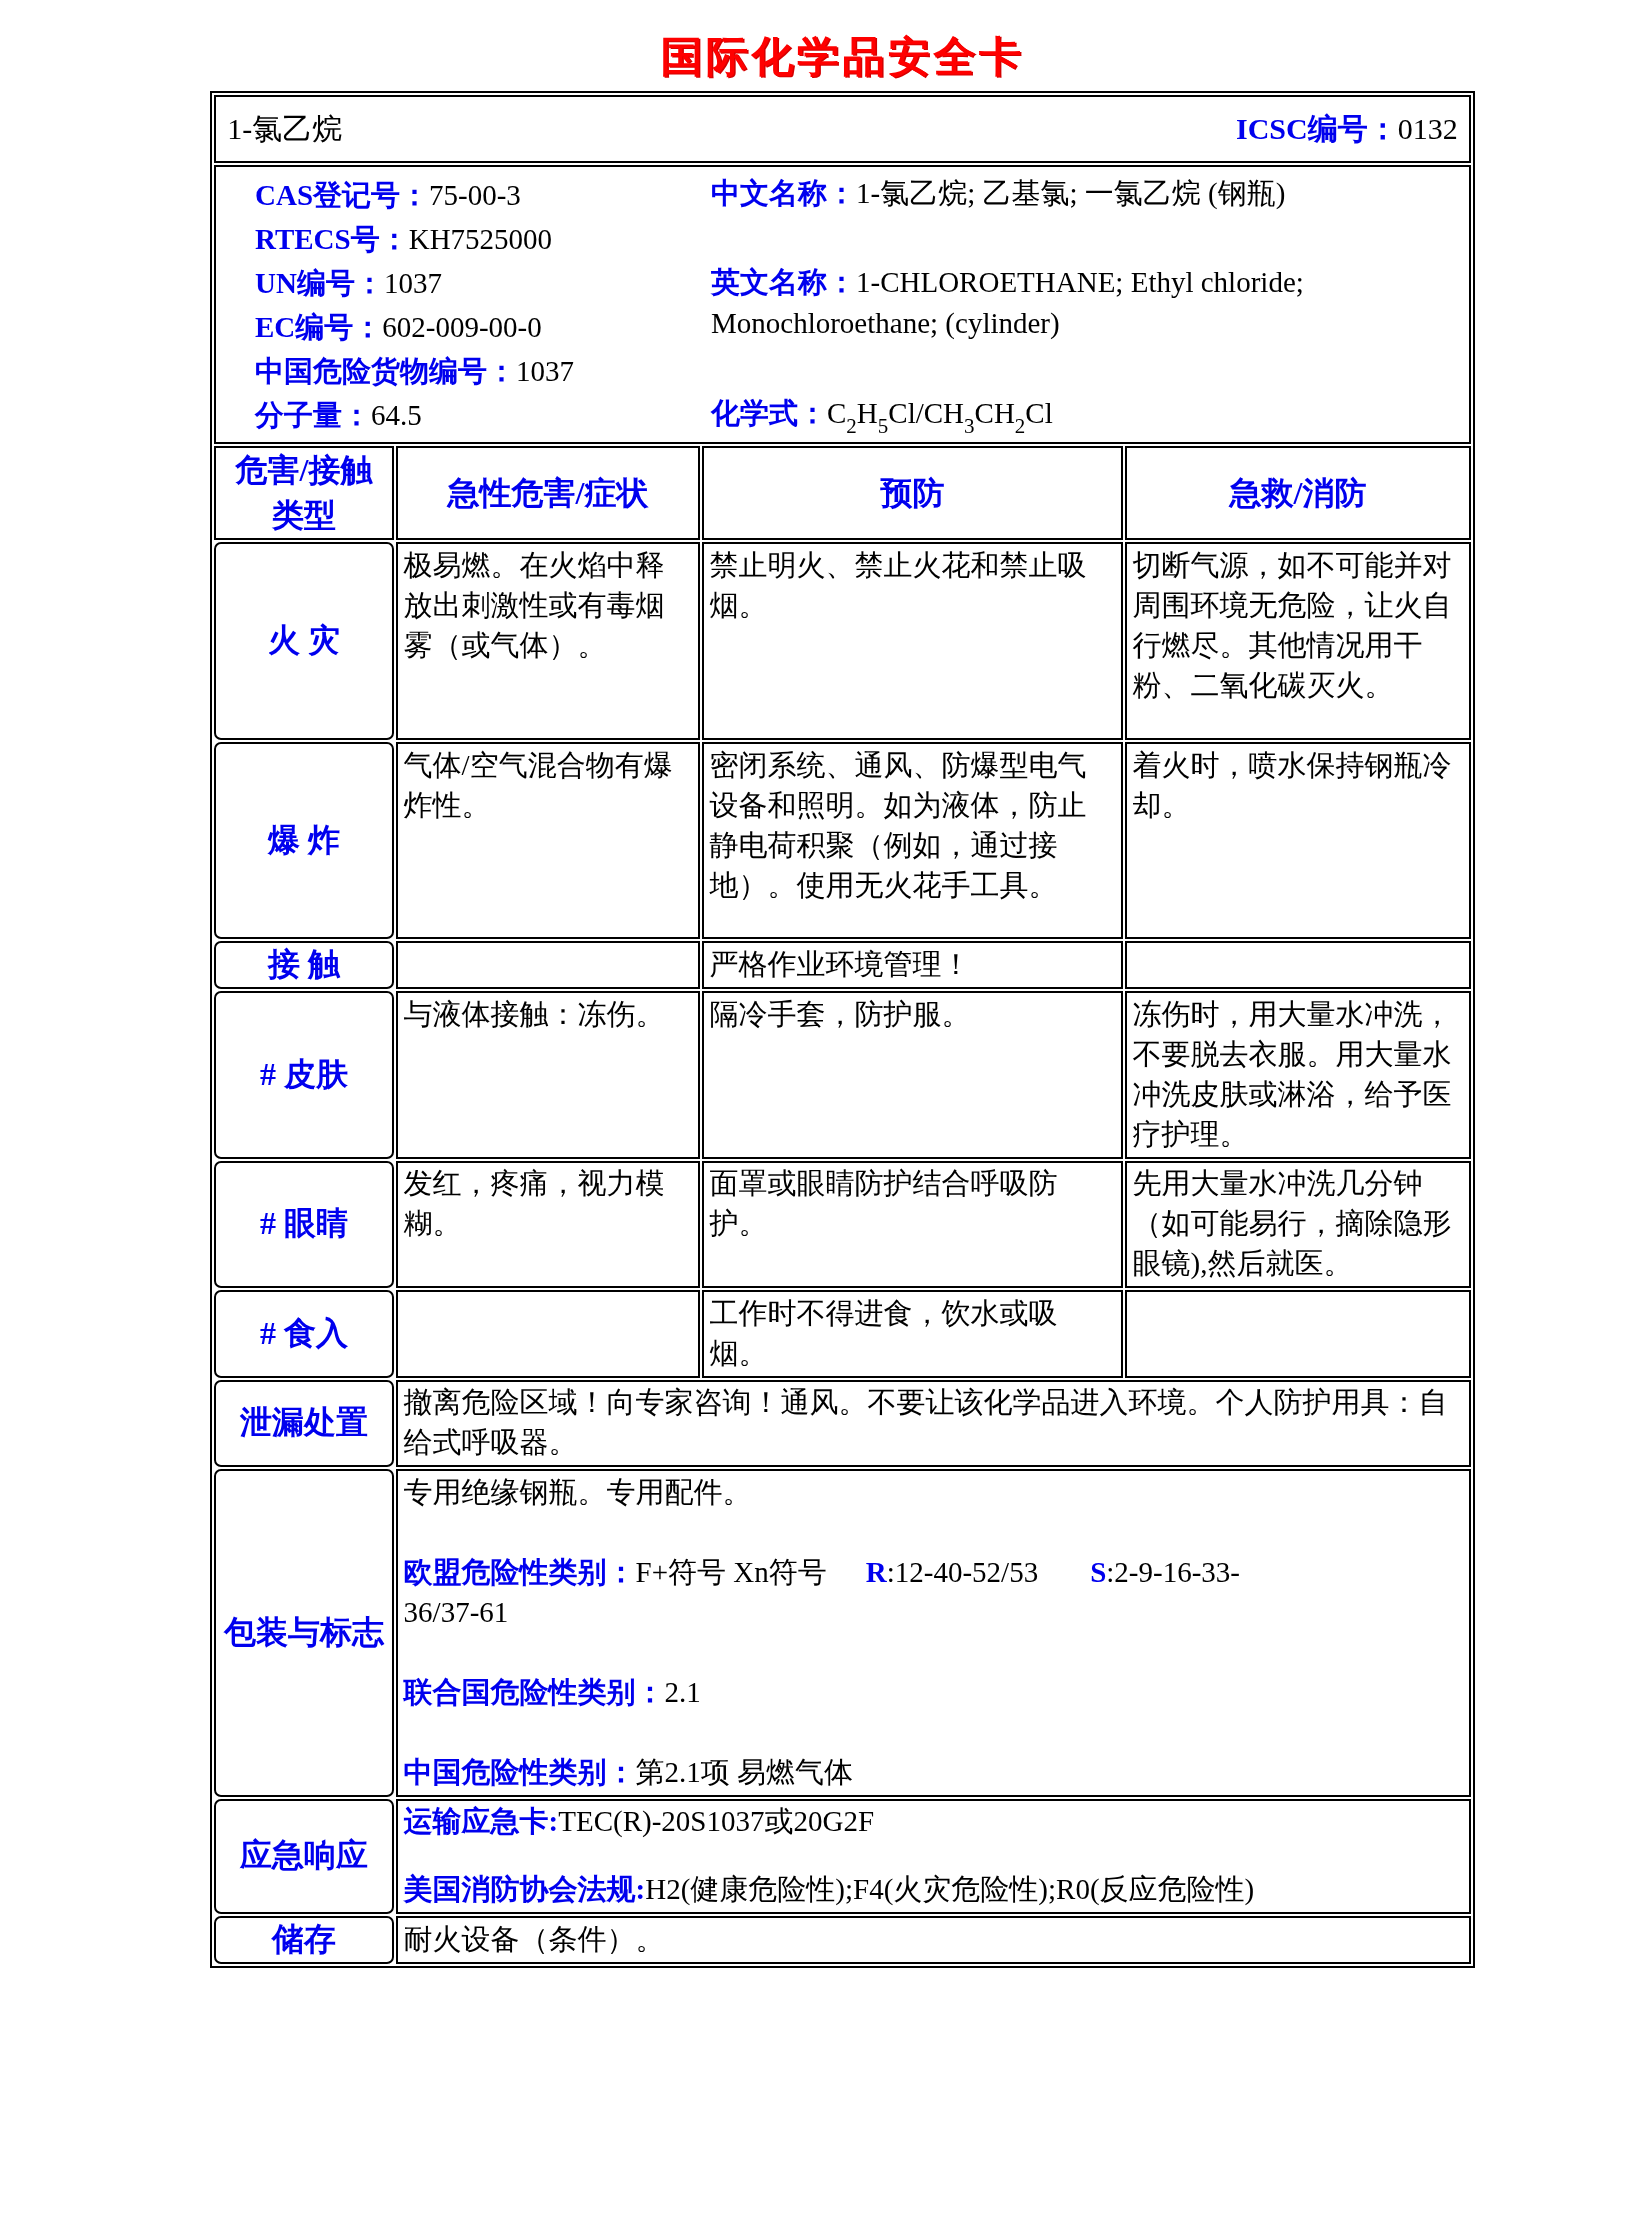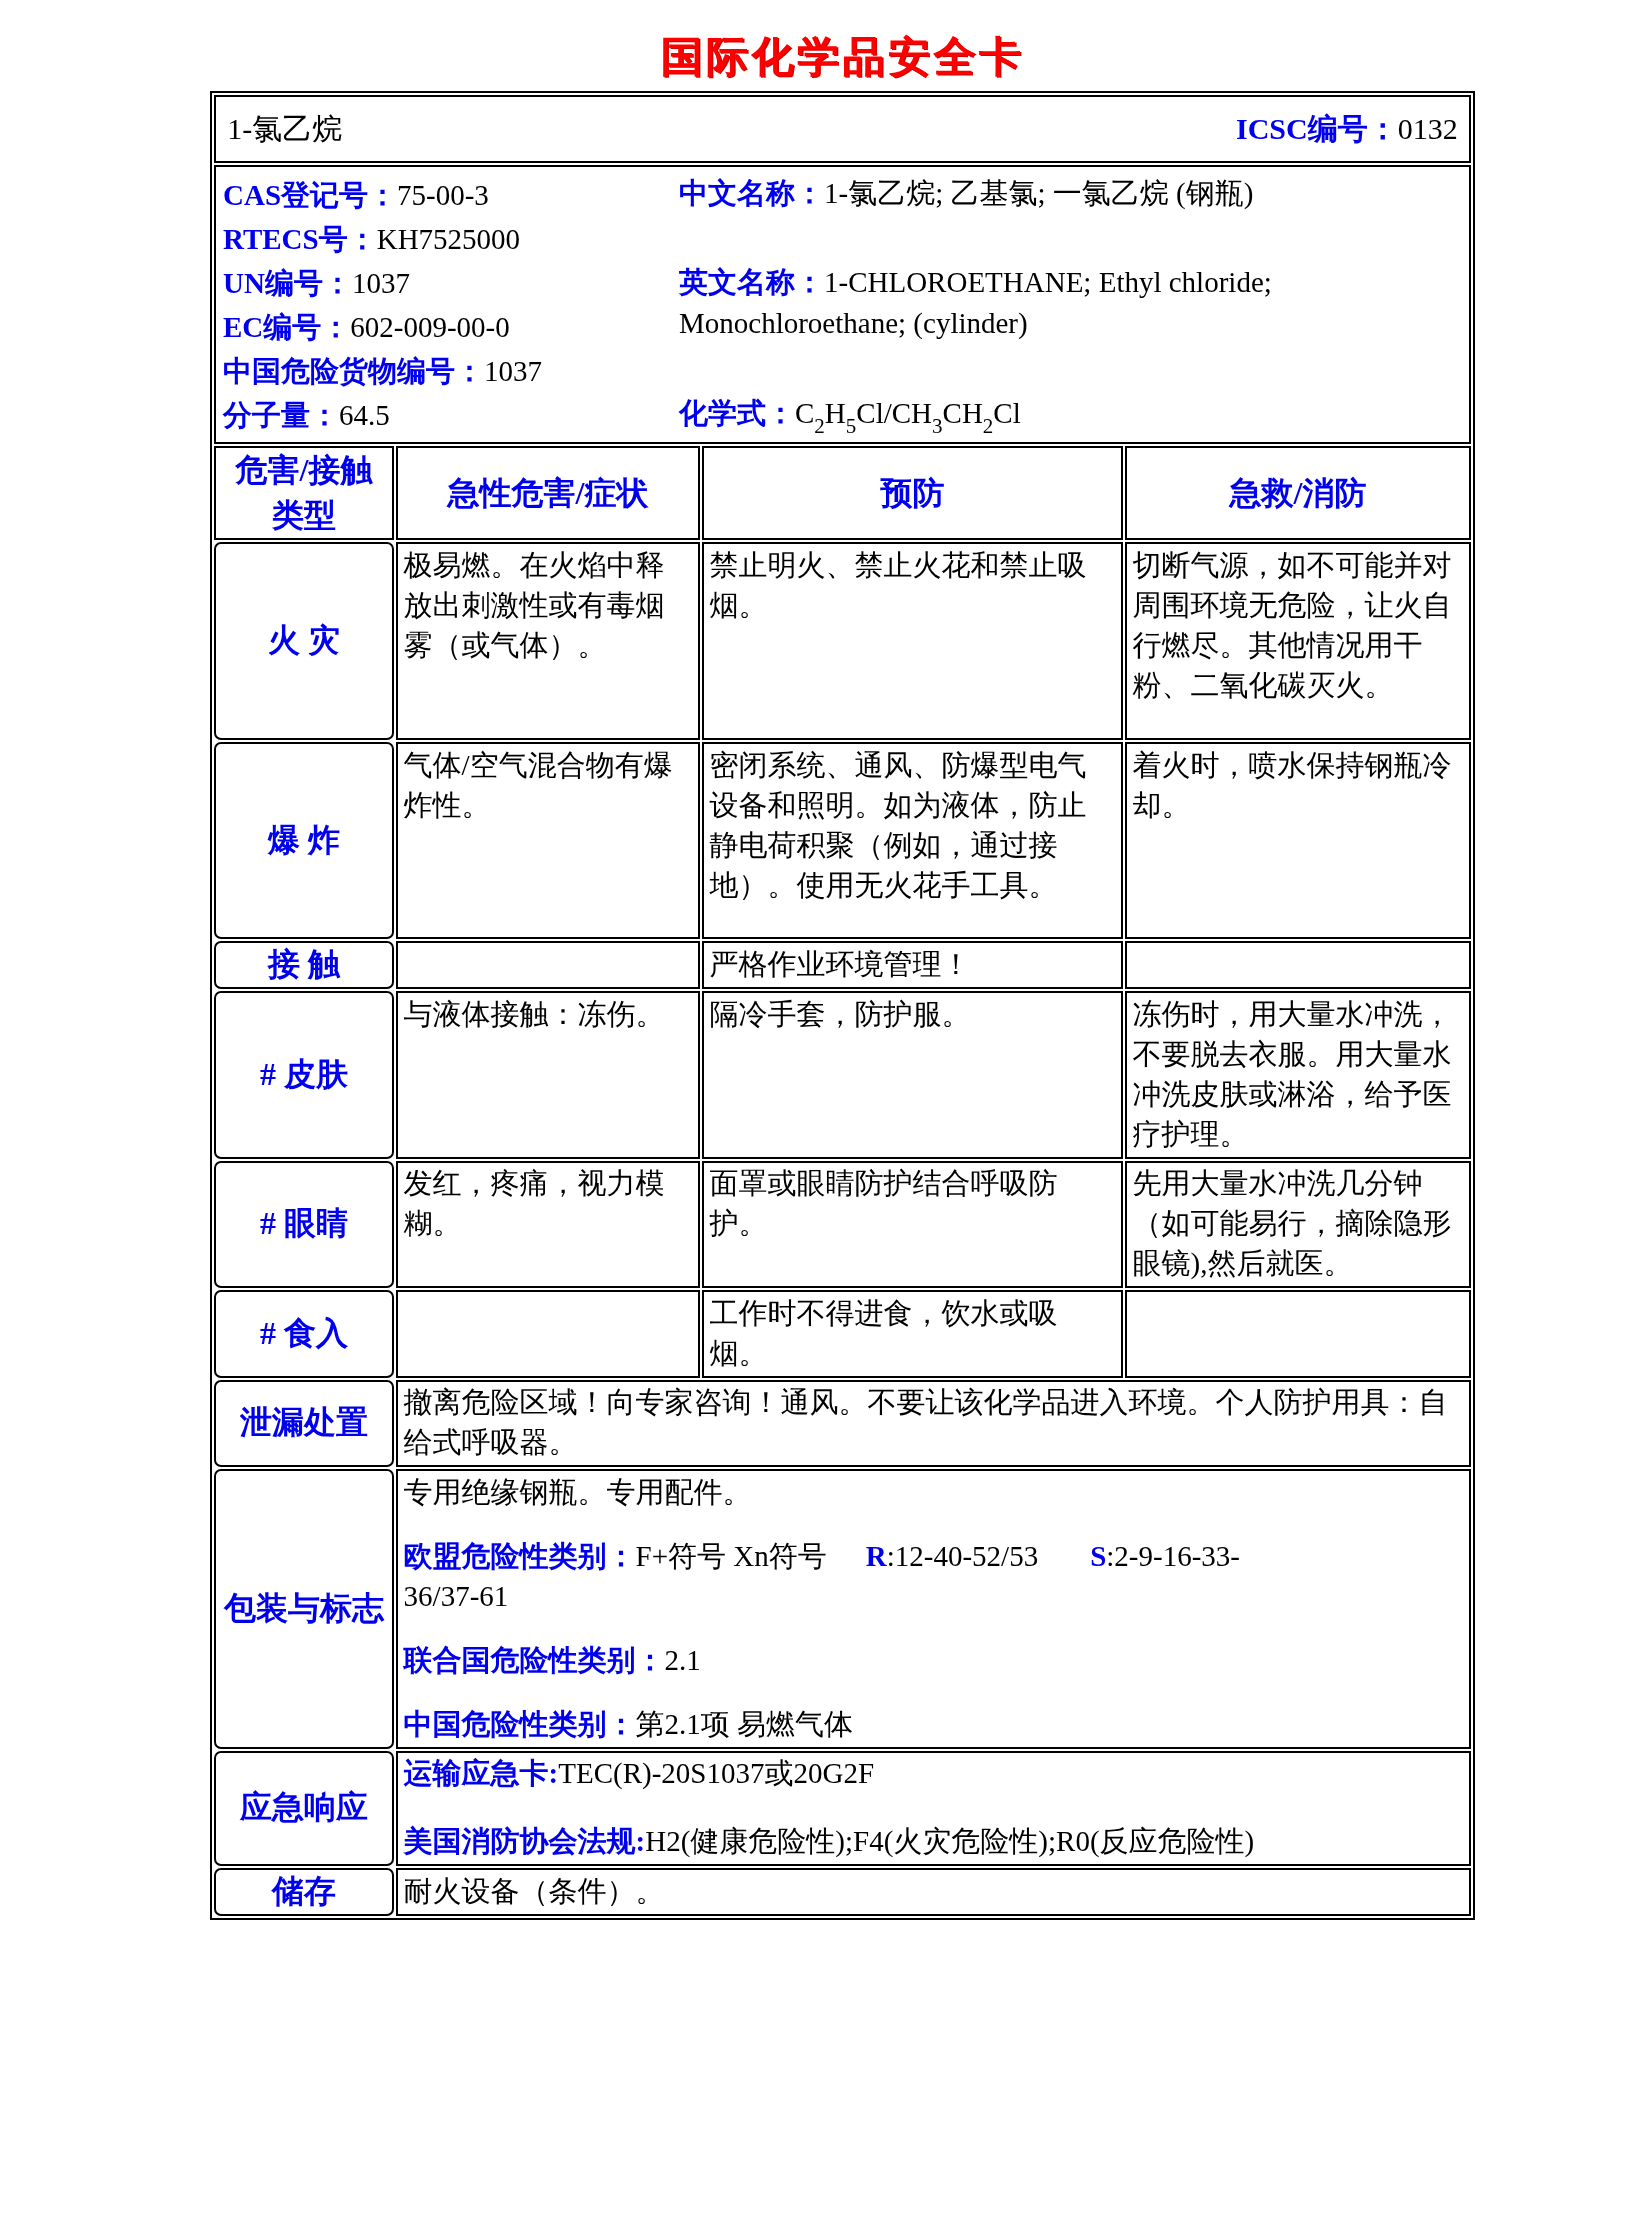--- a/index.html
+++ b/index.html
@@ -28,41 +28,41 @@
 
   
   .namebar {
     display:flex; justify-content:space-between; align-items:center;
     padding:0 11.3px; font-size:30px; height:100%;
   }
   td.cell-namebar { vertical-align:middle; }
 
   
   .idwrap { display:flex; padding:5.6px 8.4px 5.6px 7px; }
-  .idcol  { width:456px; flex:none; }
+  .idcol  { width:456px; flex:none;margin-left:32px; }
   .idline { font-size:29px; line-height:44px; white-space:nowrap; }
   .namecol{
     flex:1; display:flex; flex-direction:column; justify-content:space-between;
     min-height:259px; font-size:29px; line-height:41px;
   }
   .fsub { font-size:21px; position:relative; top:10px; }
 
   
   td.hd {
     text-align:center; vertical-align:middle;
     font-size:32px; line-height:45px; font-weight:bold; color:#0000ee;
     padding:0 12.7px;
   }
   td.lbl {
     text-align:center; vertical-align:middle;
     font-size:32px; font-weight:bold; color:#0000ee; padding:0 2.8px;border-radius:7px;
   }
   td.ct { font-size:29px; line-height:40px; padding:0.7px 5.6px 2.8px 5.6px; }
 
-  .gap { margin-top:24px; }
+  .gap { margin-top:40px; }
   .gap-sm { margin-top:28px; }
   .sp1 { margin-left:39px; }
   .sp2 { margin-left:52px; }
 </style>
 </head>
 <body>
 
 <div class="page-title">国际化学品安全卡</div>
 
 <table class="card">

